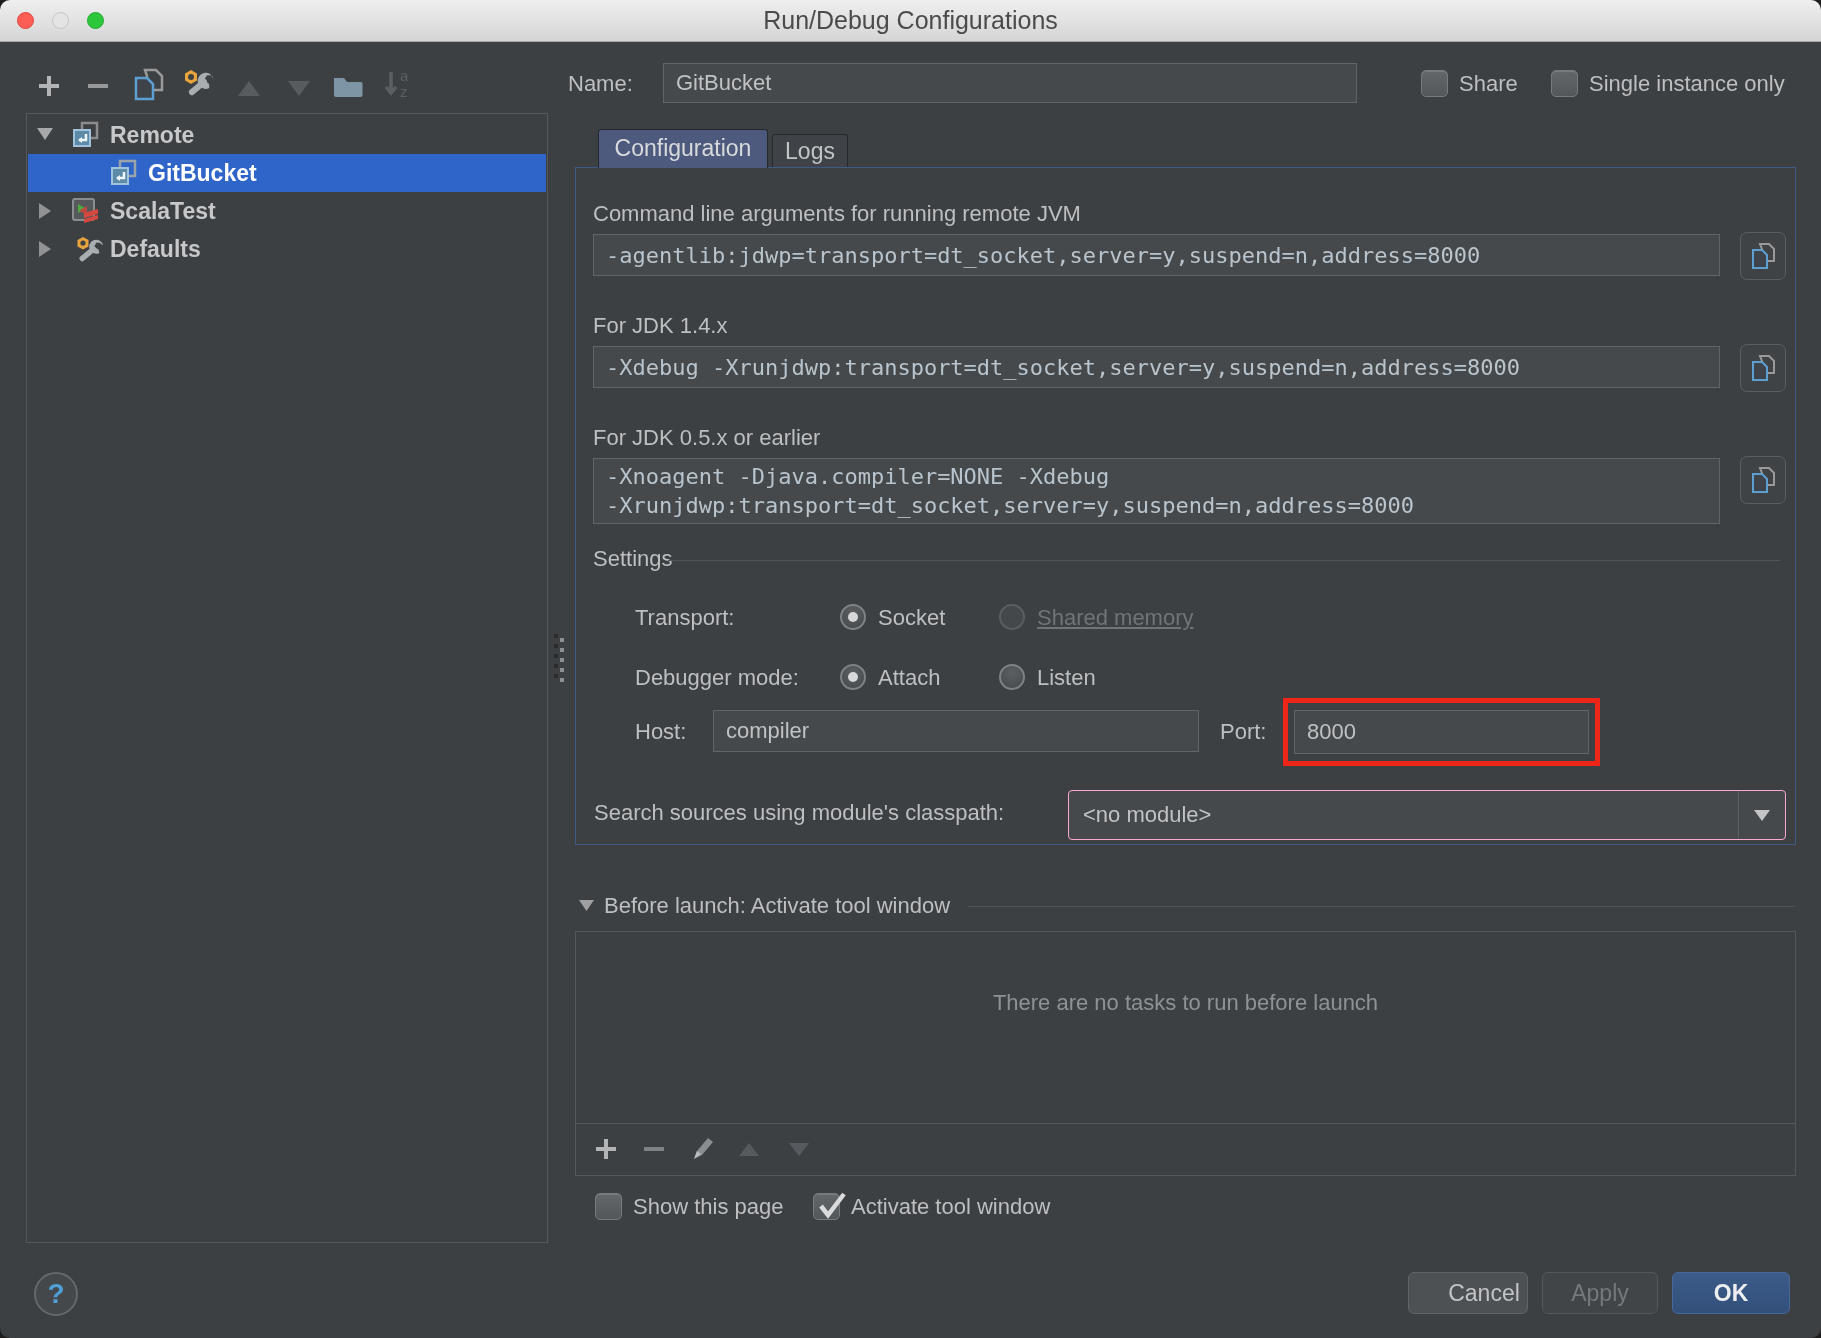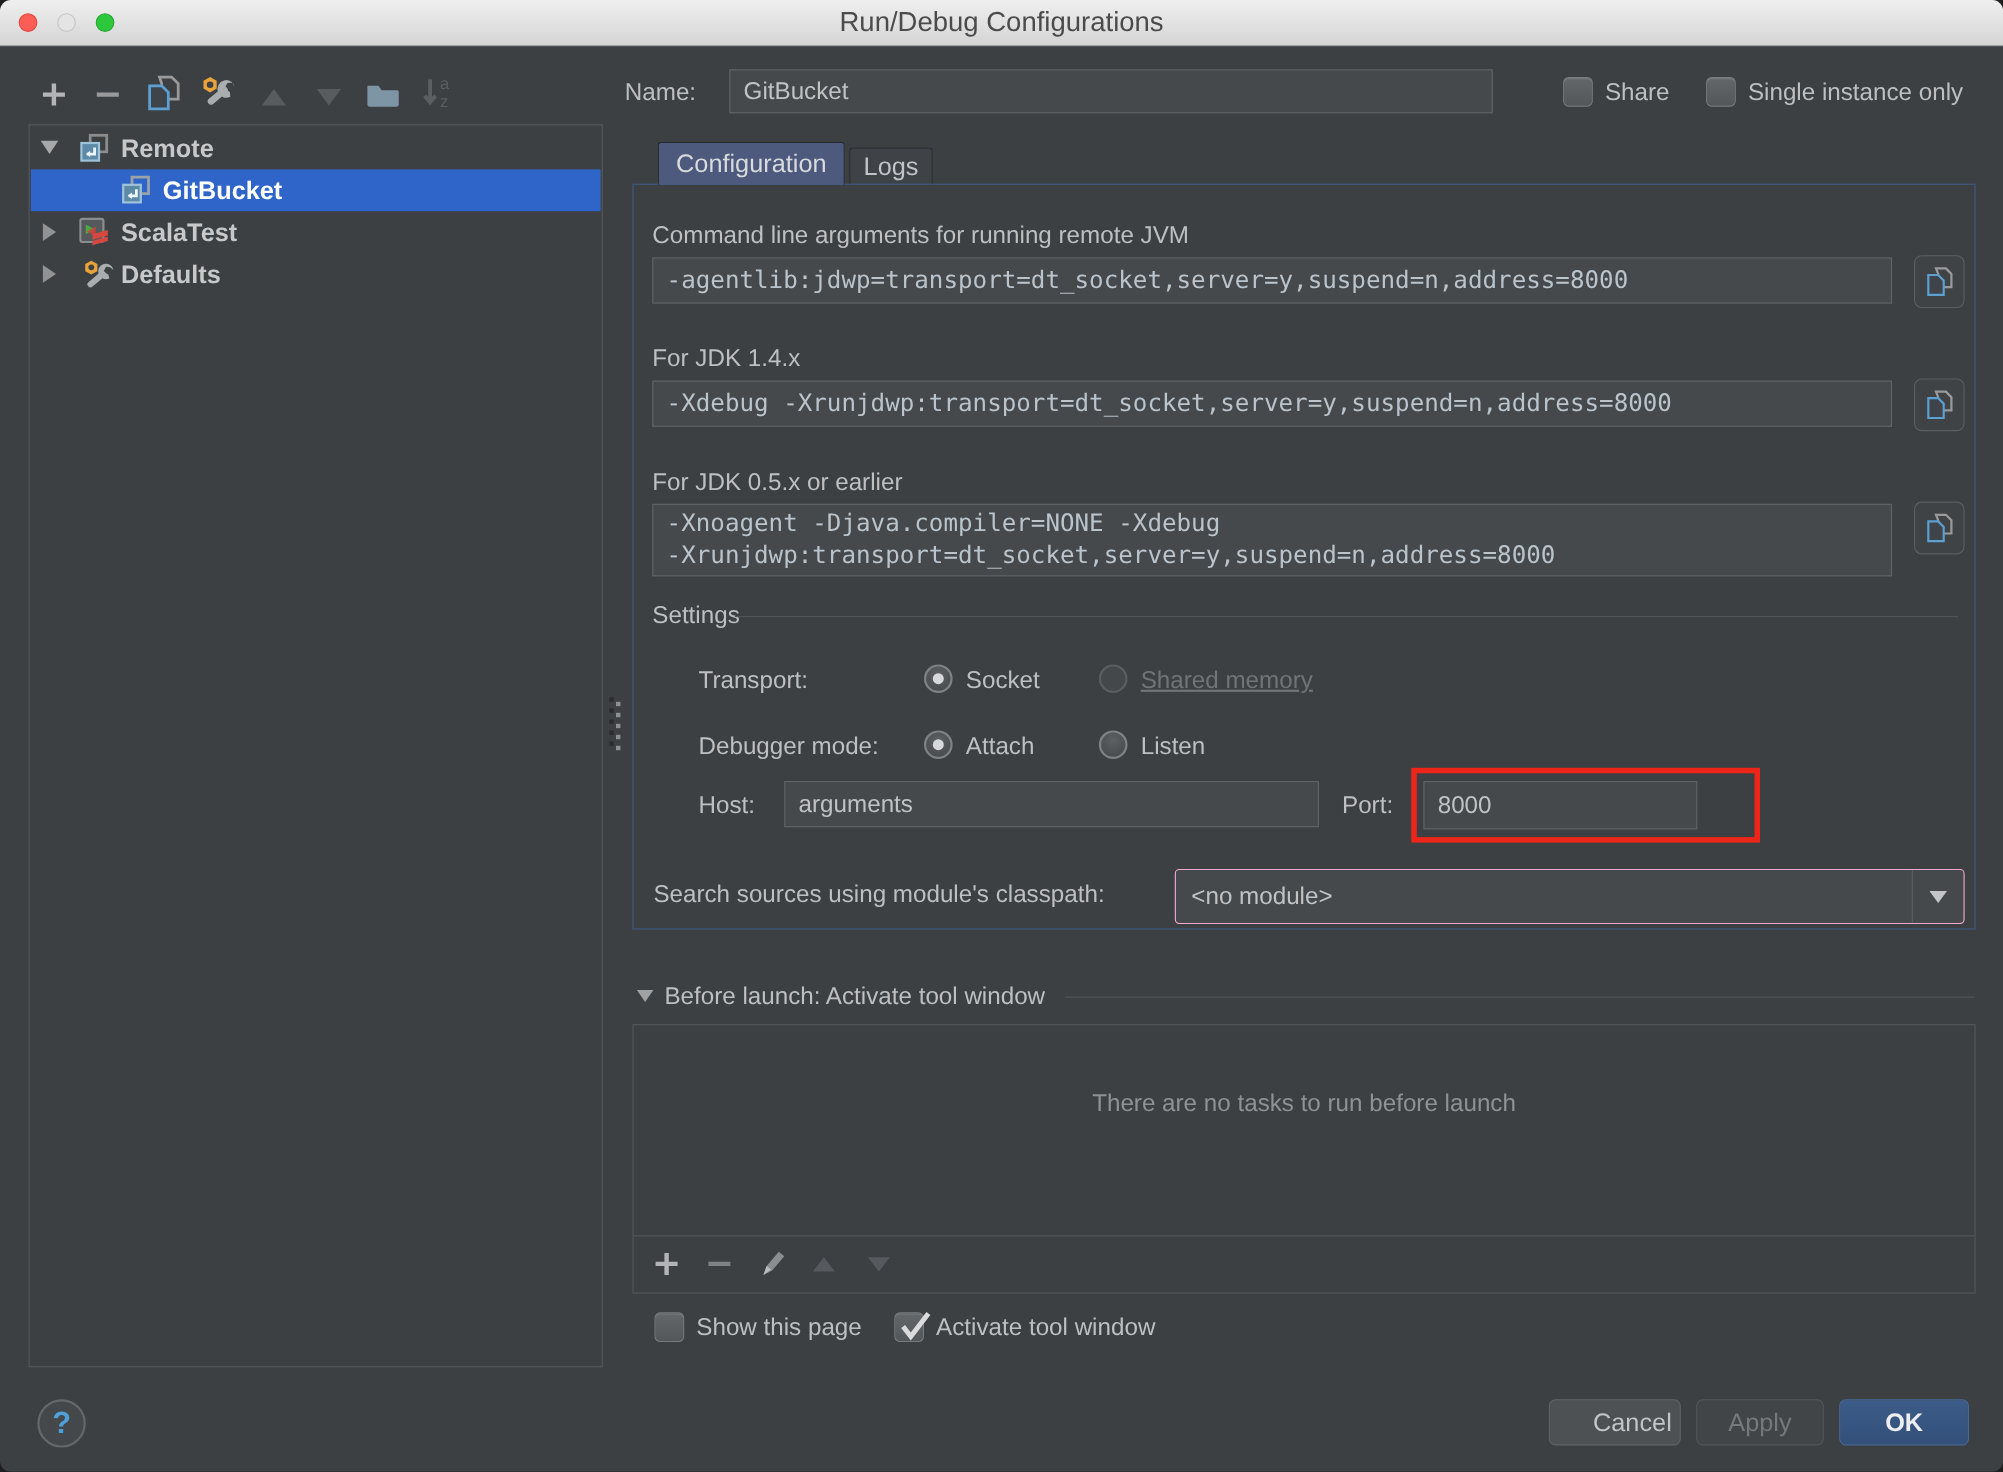--- a/index.html
+++ b/index.html
@@ -260,24 +260,24 @@
   <div class="lbl dim" style="left:1037px;top:605px;text-decoration:underline;">Shared memory</div>
 
   <div class="lbl" style="left:635px;top:665px;">Debugger mode:</div>
   <div class="radio sel" style="left:840px;top:664px;"></div>
   <div class="lbl" style="left:878px;top:665px;">Attach</div>
   <div class="radio" style="left:999px;top:664px;"></div>
   <div class="lbl" style="left:1037px;top:665px;">Listen</div>
 
   <div class="lbl" style="left:635px;top:719px;">Host:</div>
   <div class="tfield" style="left:713px;top:710px;width:486px;height:42px;">
-    <span>arguments</span>
+    <span>compiler</span>
   </div>
   <div class="lbl" style="left:1220px;top:719px;">Port:</div>
-  <div class="tfield" style="left:1294px;top:710px;width:249px;height:44px;">
+  <div class="tfield" style="left:1294px;top:710px;width:295px;height:44px;">
     <span>8000</span>
   </div>
   <div class="port-annotation"></div>
 
   <div class="lbl" style="left:594px;top:800px;">Search sources using module's classpath:</div>
   <div class="combo">
     <span class="val">&lt;no module&gt;</span>
     <span class="arrowbox">
       <svg width="18" height="13">
           <path d="M1 1h16L9 12z" fill="#c3c5c7"></path>

